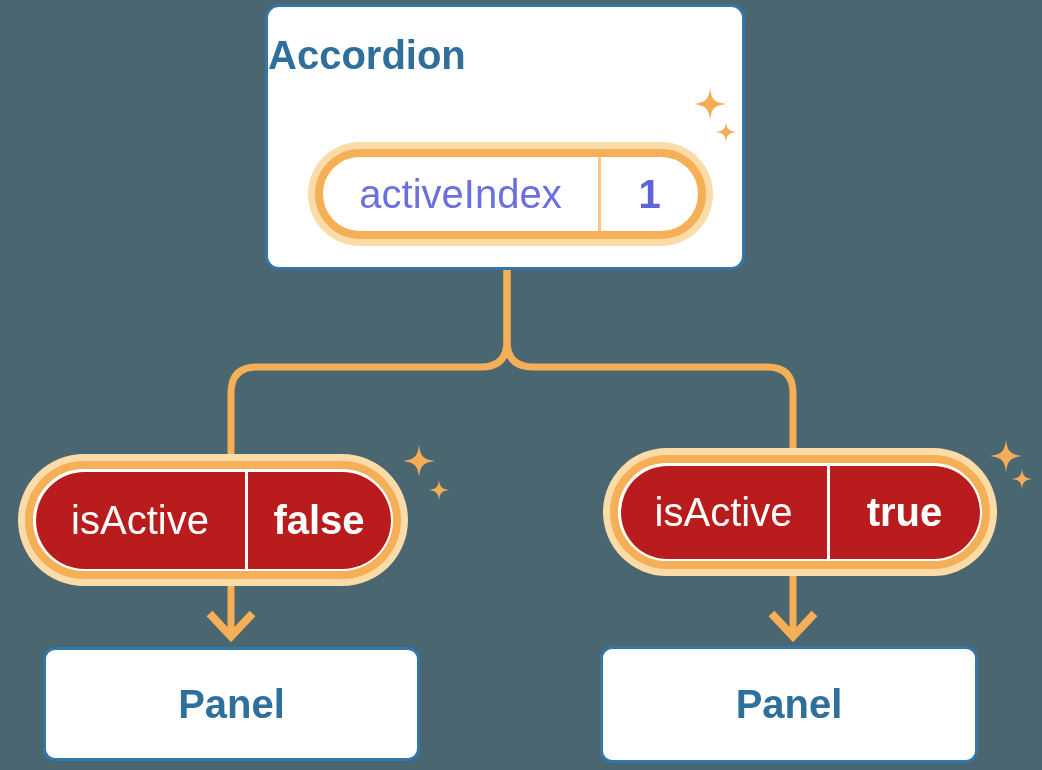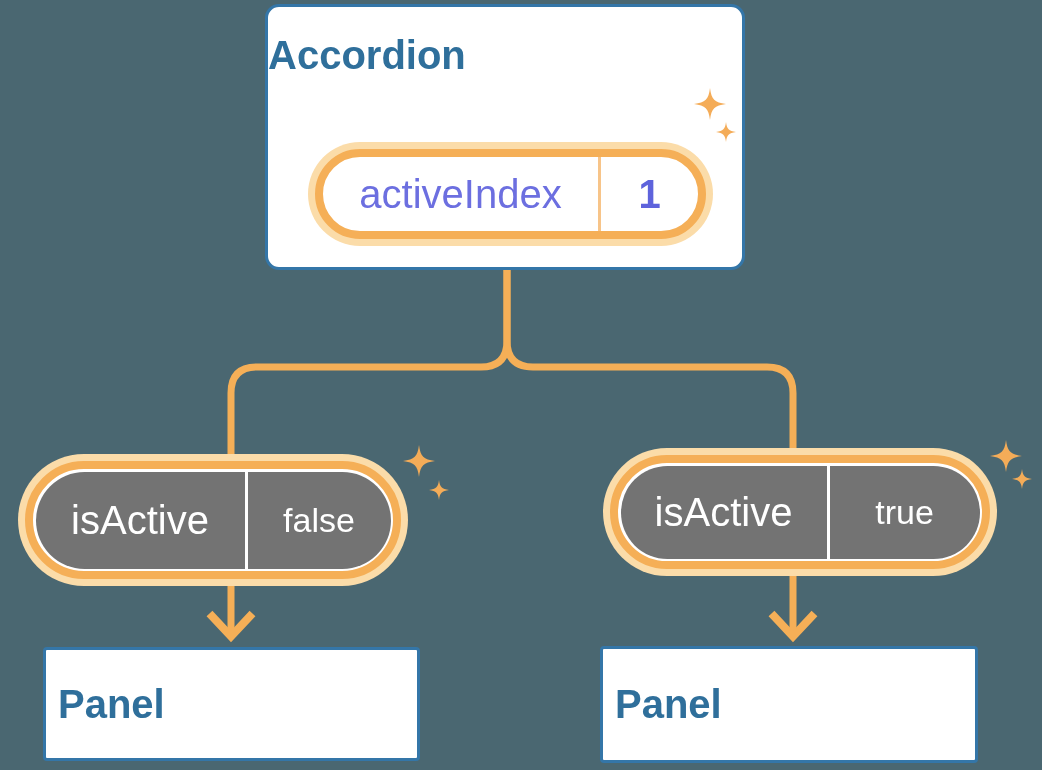--- a/index.html
+++ b/index.html
@@ -12,21 +12,21 @@
   #sparkle-layer{z-index:3;}
 
   .card{
     position:absolute;background:#ffffff;border:3px solid #3476A8;border-radius:14px;
     box-sizing:border-box;z-index:2;
   }
   #accordion-card{left:265px;top:4px;width:480px;height:266px;}
   .card-title{
     text-align:left;margin-top:26px;font-size:40px;font-weight:600;color:#2F6F9B;
   }
-  .panel{display:flex;align-items:center;justify-content:flex-start;border-radius:4px;padding-left:12px;}
+  .panel{display:flex;align-items:center;justify-content:center;border-radius:12px;}
   #panel-left{left:43px;top:647px;width:377px;height:114px;}
   #panel-right{left:600px;top:646px;width:378px;height:117px;}
   .panel-label{font-size:40px;font-weight:600;color:#2F6F9B;}
 
   
   .pill{
     position:absolute;border-radius:999px;background:#FBDCA9;padding:7px;
     box-sizing:border-box;z-index:2;
   }
   .pill-ring{
@@ -39,25 +39,25 @@
   
   #root-pill{left:308px;top:105px;width:405px;height:104px;margin-top:37px;}
   #root-pill .divider{width:3px;background:#F7C489;}
   #root-pill .cell.value{width:97px;}
   #root-pill .state-name{font-size:40px;color:#6C6FE0;}
   #root-pill .state-value{font-size:40px;font-weight:700;color:#5E63DC;}
 
   
   .pill.purple .pill-ring{padding:2.5px;}
   .pill-fill{
-    flex:1;display:flex;background:#737373;border-radius:999px;overflow:hidden;
+    flex:1;display:flex;background:#b91c1c;border-radius:999px;overflow:hidden;
   }
   .pill.purple .divider{width:3px;background:#ffffff;}
   .pill.purple .state-name{font-size:40px;color:#ffffff;}
-  .pill.purple .state-value{font-size:34px;font-weight:400;color:#ffffff;}
+  .pill.purple .state-value{font-size:40px;font-weight:700;color:#ffffff;}
   #isactive-pill-left{left:18px;top:454px;width:390px;height:132px;}
   #isactive-pill-left .cell.value{width:143px;}
   #isactive-pill-right{left:603px;top:448px;width:394px;height:128px;}
   #isactive-pill-right .cell.value{width:150px;text-align:center;}
 </style>
 </head>
 <body>
 
 <div class="canvas">
 

